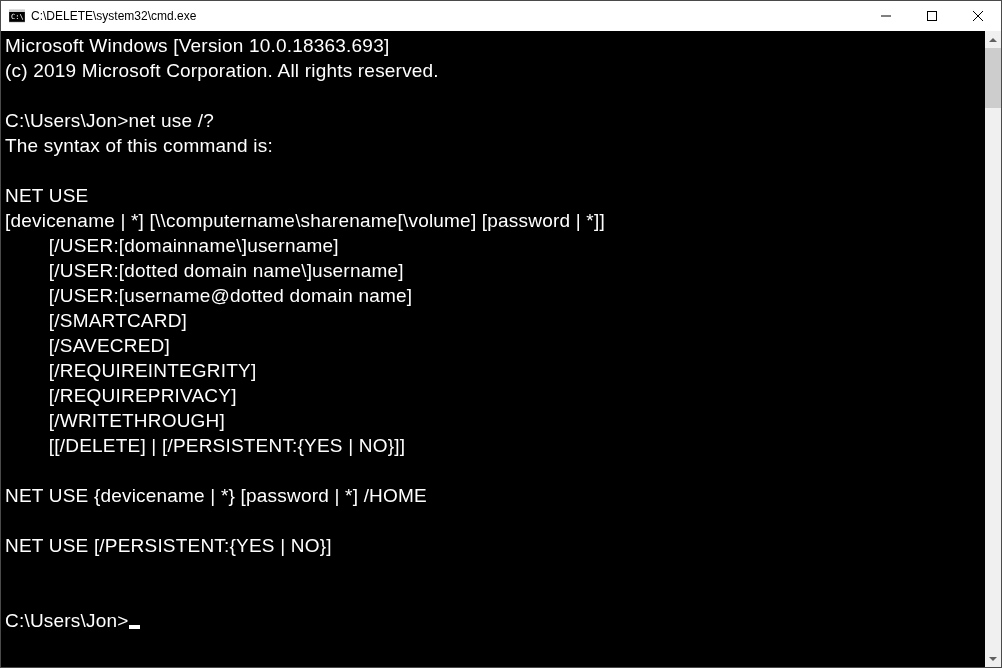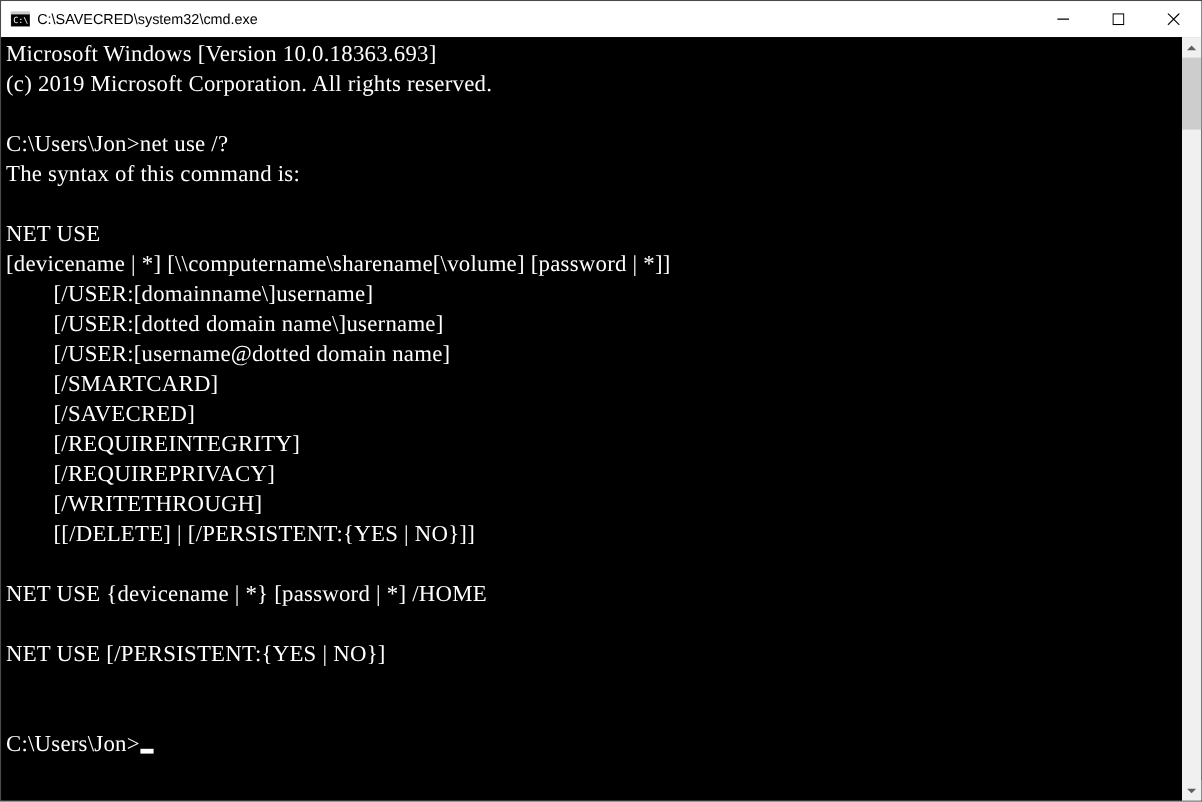--- a/index.html
+++ b/index.html
@@ -62,21 +62,21 @@
       flex: 1;
       display: flex;
       background: #000000;
       position: relative;
       min-height: 0;
     }
     .console {
       flex: 1;
       background: #000000;
       color: #ffffff;
-      font-family: Liberation Serif, serif;
+      font-family: Liberation Sans, sans-serif;
       font-size: 19px;
       line-height: 25px;
       padding: 2px 0 2px 4px;
       white-space: pre;
       overflow: hidden;
       font-weight: 500;
       letter-spacing: 0.2px;
     }
     .scrollbar {
       width: 16px;
@@ -121,21 +121,21 @@
 
 <div class="window">
   <div class="titlebar">
     <div class="titlebar-icon">
       <svg width="16" height="16" viewBox="0 0 16 16">
         <rect x="0" y="2" width="16" height="12" fill="#000000" stroke="#888" stroke-width="0.5"></rect>
         <rect x="0" y="2" width="16" height="2" fill="#cccccc"></rect>
         <text x="2" y="11" font-size="7" fill="#ffffff" font-family="monospace">C:\</text>
       </svg>
     </div>
-    <div class="titlebar-title">C:\SAVECRED\system32\cmd.exe</div>
+    <div class="titlebar-title">C:\DELETE\system32\cmd.exe</div>
     <div class="window-controls">
       <button class="win-btn">
         <svg width="10" height="10" viewBox="0 0 10 10">
             <line x1="0" y1="5" x2="10" y2="5" stroke="#000" stroke-width="1"></line>
           </svg>
       </button>
       <button class="win-btn">
         <svg width="10" height="10" viewBox="0 0 10 10">
             <rect x="0.5" y="0.5" width="9" height="9" fill="none" stroke="#000" stroke-width="1"></rect>
           </svg>

